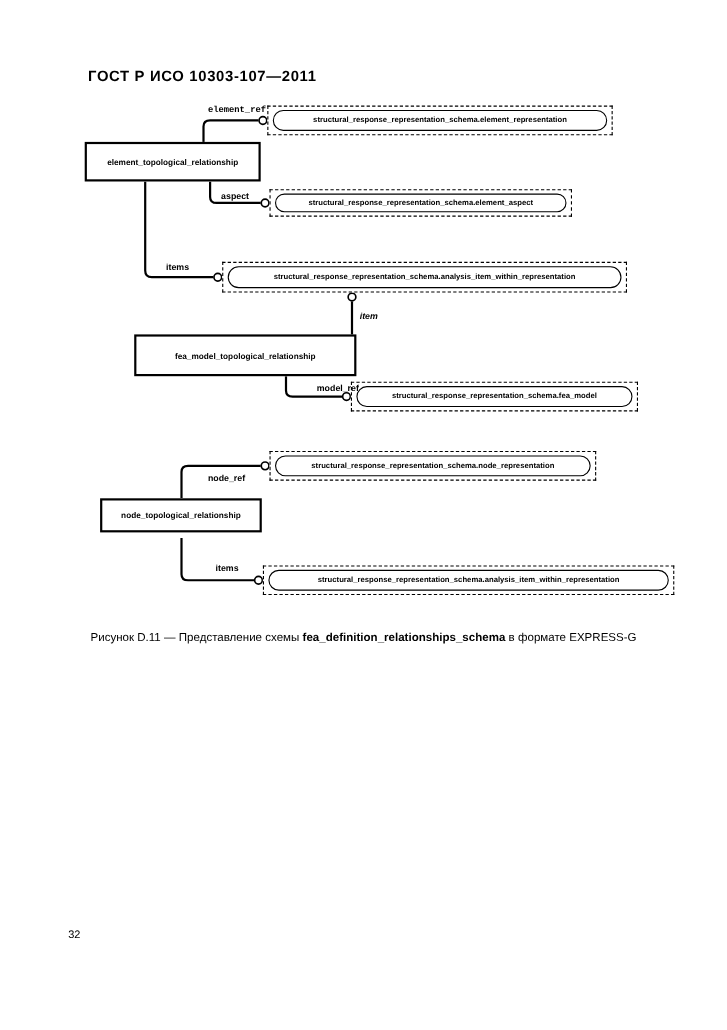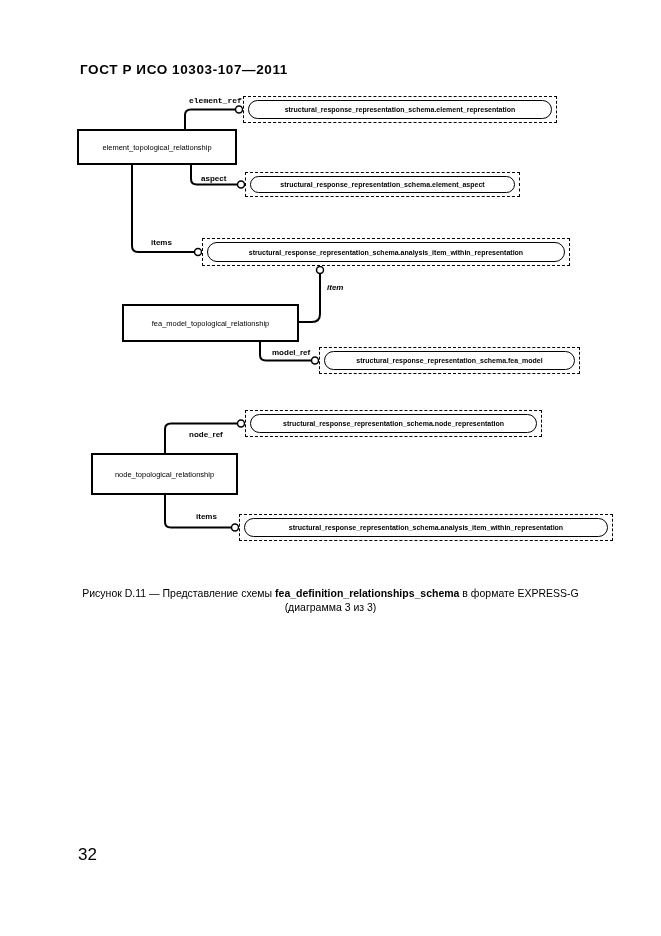--- a/index.html
+++ b/index.html
@@ -18,21 +18,21 @@
     font-size:13.5px; font-weight:bold; letter-spacing:0.6px;
     white-space:nowrap;
   }
   .connectors { position:absolute; left:0; top:0; }
   .entity {
     position:absolute;
     border:2px solid #000;
     background:#fff;
     box-sizing:border-box;
     display:flex; align-items:center; justify-content:center;
-    font-size:7.5px; font-weight:normal; text-align:center;
+    font-size:7.5px; font-weight:bold; text-align:center;
     white-space:nowrap;
   }
   .ref {
     position:absolute;
     border:1.5px dashed #000;
     background:#fff;
     box-sizing:border-box;
     padding:3px 4px;
     display:flex; align-items:stretch;
   }
@@ -43,46 +43,46 @@
     display:flex; align-items:center; justify-content:center;
     font-size:7px; font-weight:bold;
     white-space:nowrap; overflow:hidden;
   }
   .attr-label {
     position:absolute;
     font-size:8px; font-weight:bold;
     white-space:nowrap;
   }
   #entity-element   { left:77px;  top:129px; width:160px; height:36px; }
-  #entity-fea-model { left:122px; top:304px; width:177px; height:38px; }
-  #entity-node      { left:91px;  top:453px; width:147px; height:42px; }
+  #entity-fea-model { left:122px; top:304px; width:202px; height:38px; }
+  #entity-node      { left:91px;  top:453px; width:147px; height:31px; }
 
   #ref-element-representation { left:243px; top:96px;  width:314px; height:27px; }
   #ref-element-aspect         { left:245px; top:172px; width:275px; height:25px; }
   #ref-analysis-item-top      { left:202px; top:238px; width:368px; height:28px; }
   #ref-fea-model              { left:319px; top:347px; width:261px; height:27px; }
   #ref-node-representation    { left:245px; top:410px; width:297px; height:27px; }
   #ref-analysis-item-bottom   { left:239px; top:514px; width:374px; height:27px; }
 
   #attr-element-ref  { left:189px; top:96px;font-family:Liberation Mono, monospace;  }
   #attr-aspect       { left:201px; top:174px; }
   #attr-items-top    { left:151px; top:238px; }
   #attr-item         { left:327px; top:283px;font-style:italic; }
-  #attr-model-ref    { left:272px; top:348px; }
+  #attr-model-ref    { left:288px; top:348px; }
   #attr-node-ref     { left:189px; top:430px;text-align:center; }
   #attr-items-bottom { left:196px; top:512px; }
 
   .caption {
-    position:absolute; left:0; top:586px; width:661px;
+    position:absolute; left:0; top:573px; width:661px;
     text-align:center; font-size:10.5px; line-height:1.35;
   }
   .caption .bold { font-weight:bold; }
   .page-number {
-    position:absolute; left:78px; top:845px;
-    font-size:17px;
+    position:absolute; left:62px; top:845px;
+    font-size:10px;
   }
 </style>
 </head>
 <body>
 
 <div class="page">
 
   <div class="doc-header">ГОСТ Р ИСО 10303-107—2011</div>
 
   <svg class="connectors" width="661" height="936" viewBox="0 0 661 936" xmlns="http://www.w3.org/2000/svg">
@@ -134,18 +134,17 @@
   <div class="attr-label" id="attr-items-top">items</div>
   <div class="attr-label" id="attr-item">item</div>
   <div class="attr-label" id="attr-model-ref">model_ref</div>
   <div class="attr-label" id="attr-node-ref">node_ref</div>
   <div class="attr-label" id="attr-items-bottom">items</div>
 
   <div class="caption">
     <div>
       <span>Рисунок  D.11 — Представление схемы </span><span class="bold">fea_definition_relationships_schema</span><span> в формате EXPRESS-G</span>
     </div>
-    <div>(диаграмма 3 из 3)</div>
   </div>
 
   <div class="page-number">32</div>
 
 </div>
 
 </body></html>

